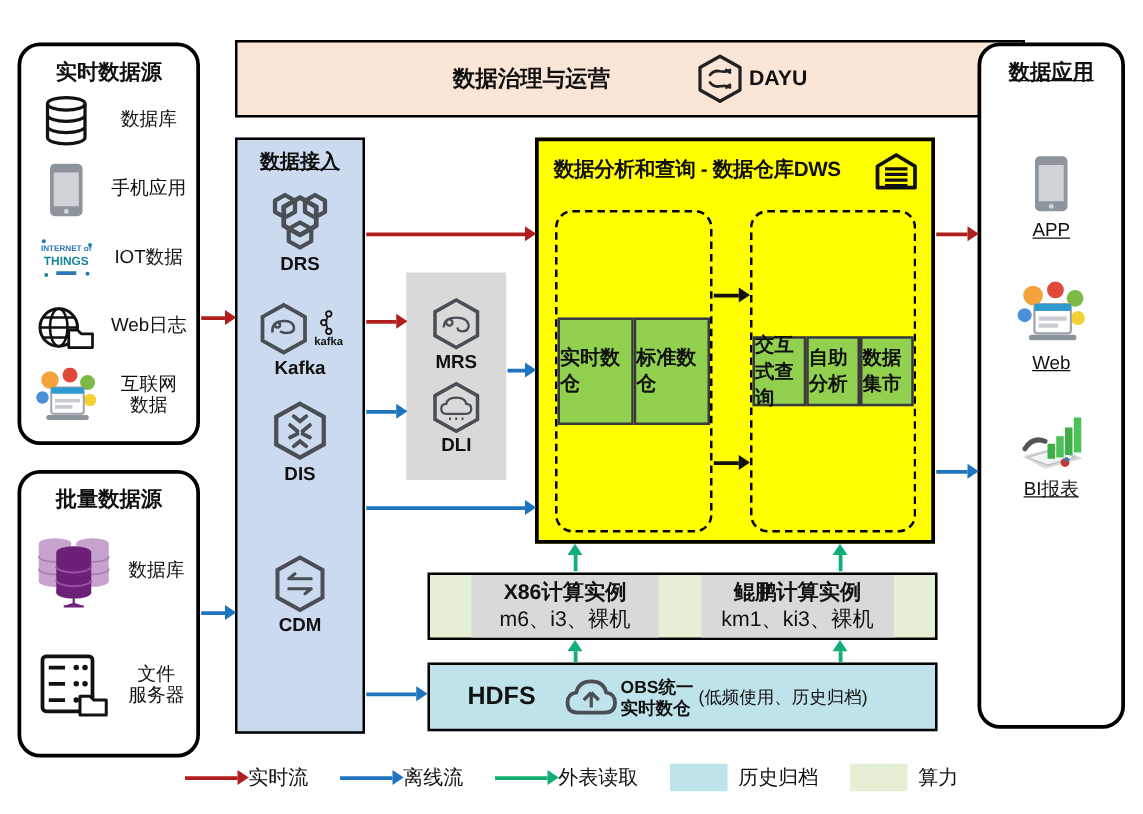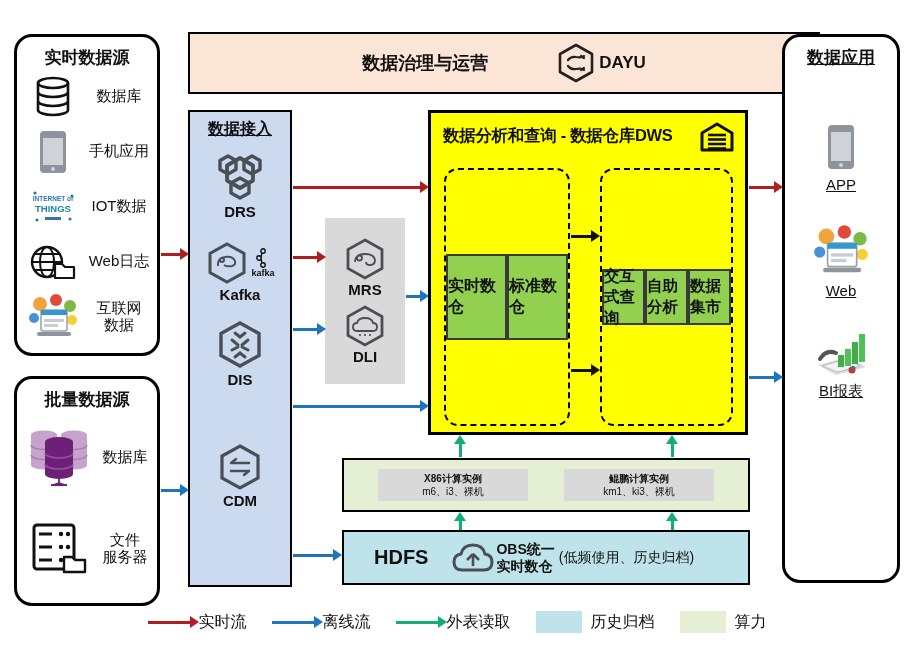--- a/index.html
+++ b/index.html
@@ -56,21 +56,21 @@
   #dash-right{left:169px;top:55px;width:133px;height:258px;padding:6px 0;}
   .unit{background:var(--unit);border:2px solid #3a3a3a;box-sizing:border-box;
         display:flex;align-items:center;justify-content:center;font-weight:bold;}
   .unit.tall{width:96px;height:86px;font-size:16px;}
   .unit.short{width:106px;height:56px;font-size:15.5px;}
 
   
   #computebar{position:absolute;left:342px;top:458px;width:408px;height:54px;
               background:var(--compute);border:2.5px solid #000;box-sizing:border-box;
               display:flex;align-items:center;justify-content:space-around;padding:0 16px;}
-  .inst{background:var(--gray);text-align:center;font-size:10px;line-height:1.3;
+  .inst{background:var(--gray);text-align:center;font-size:17px;line-height:1.3;
         padding:3px 16px;min-width:118px;}
   .inst .t{font-weight:bold;}
 
   
   #storagebar{position:absolute;left:342px;top:530px;width:408px;height:55px;
               background:var(--history);border:2.5px solid #000;box-sizing:border-box;
               display:flex;align-items:center;padding-left:30px;}
   #hdfs-label{font-size:20px;font-weight:bold;}
   .obs-text{font-weight:bold;font-size:14px;line-height:1.15;}
   .storage-note{font-size:14px;margin-left:4px;white-space:nowrap;}

